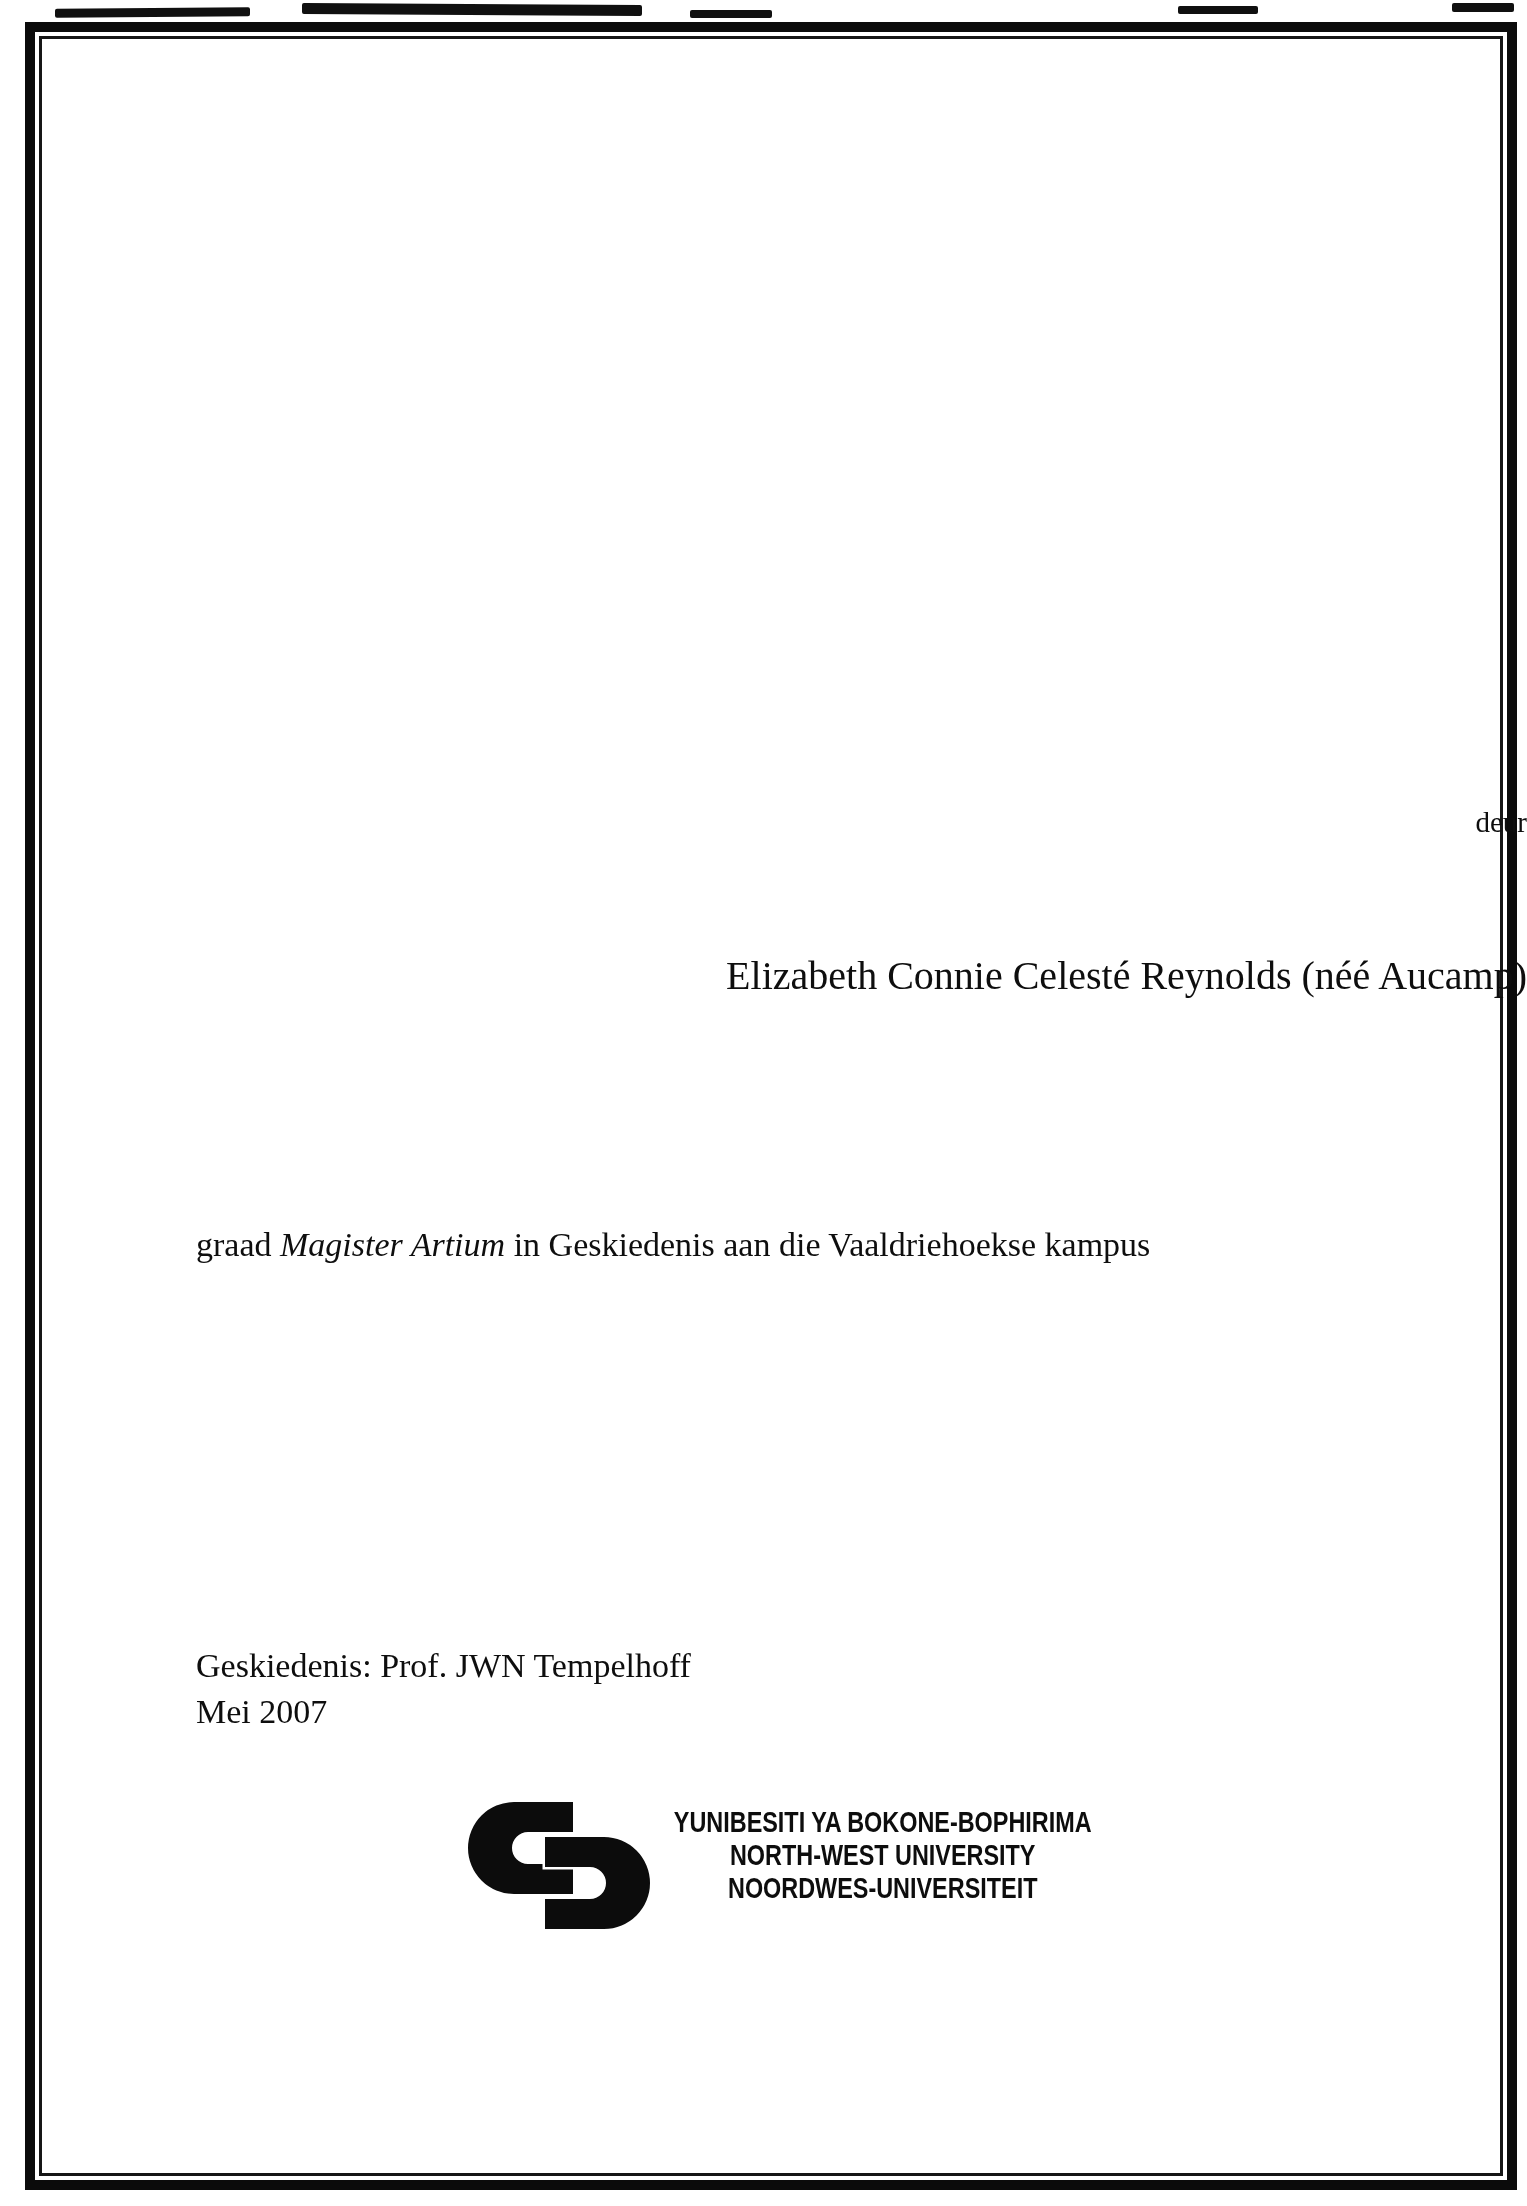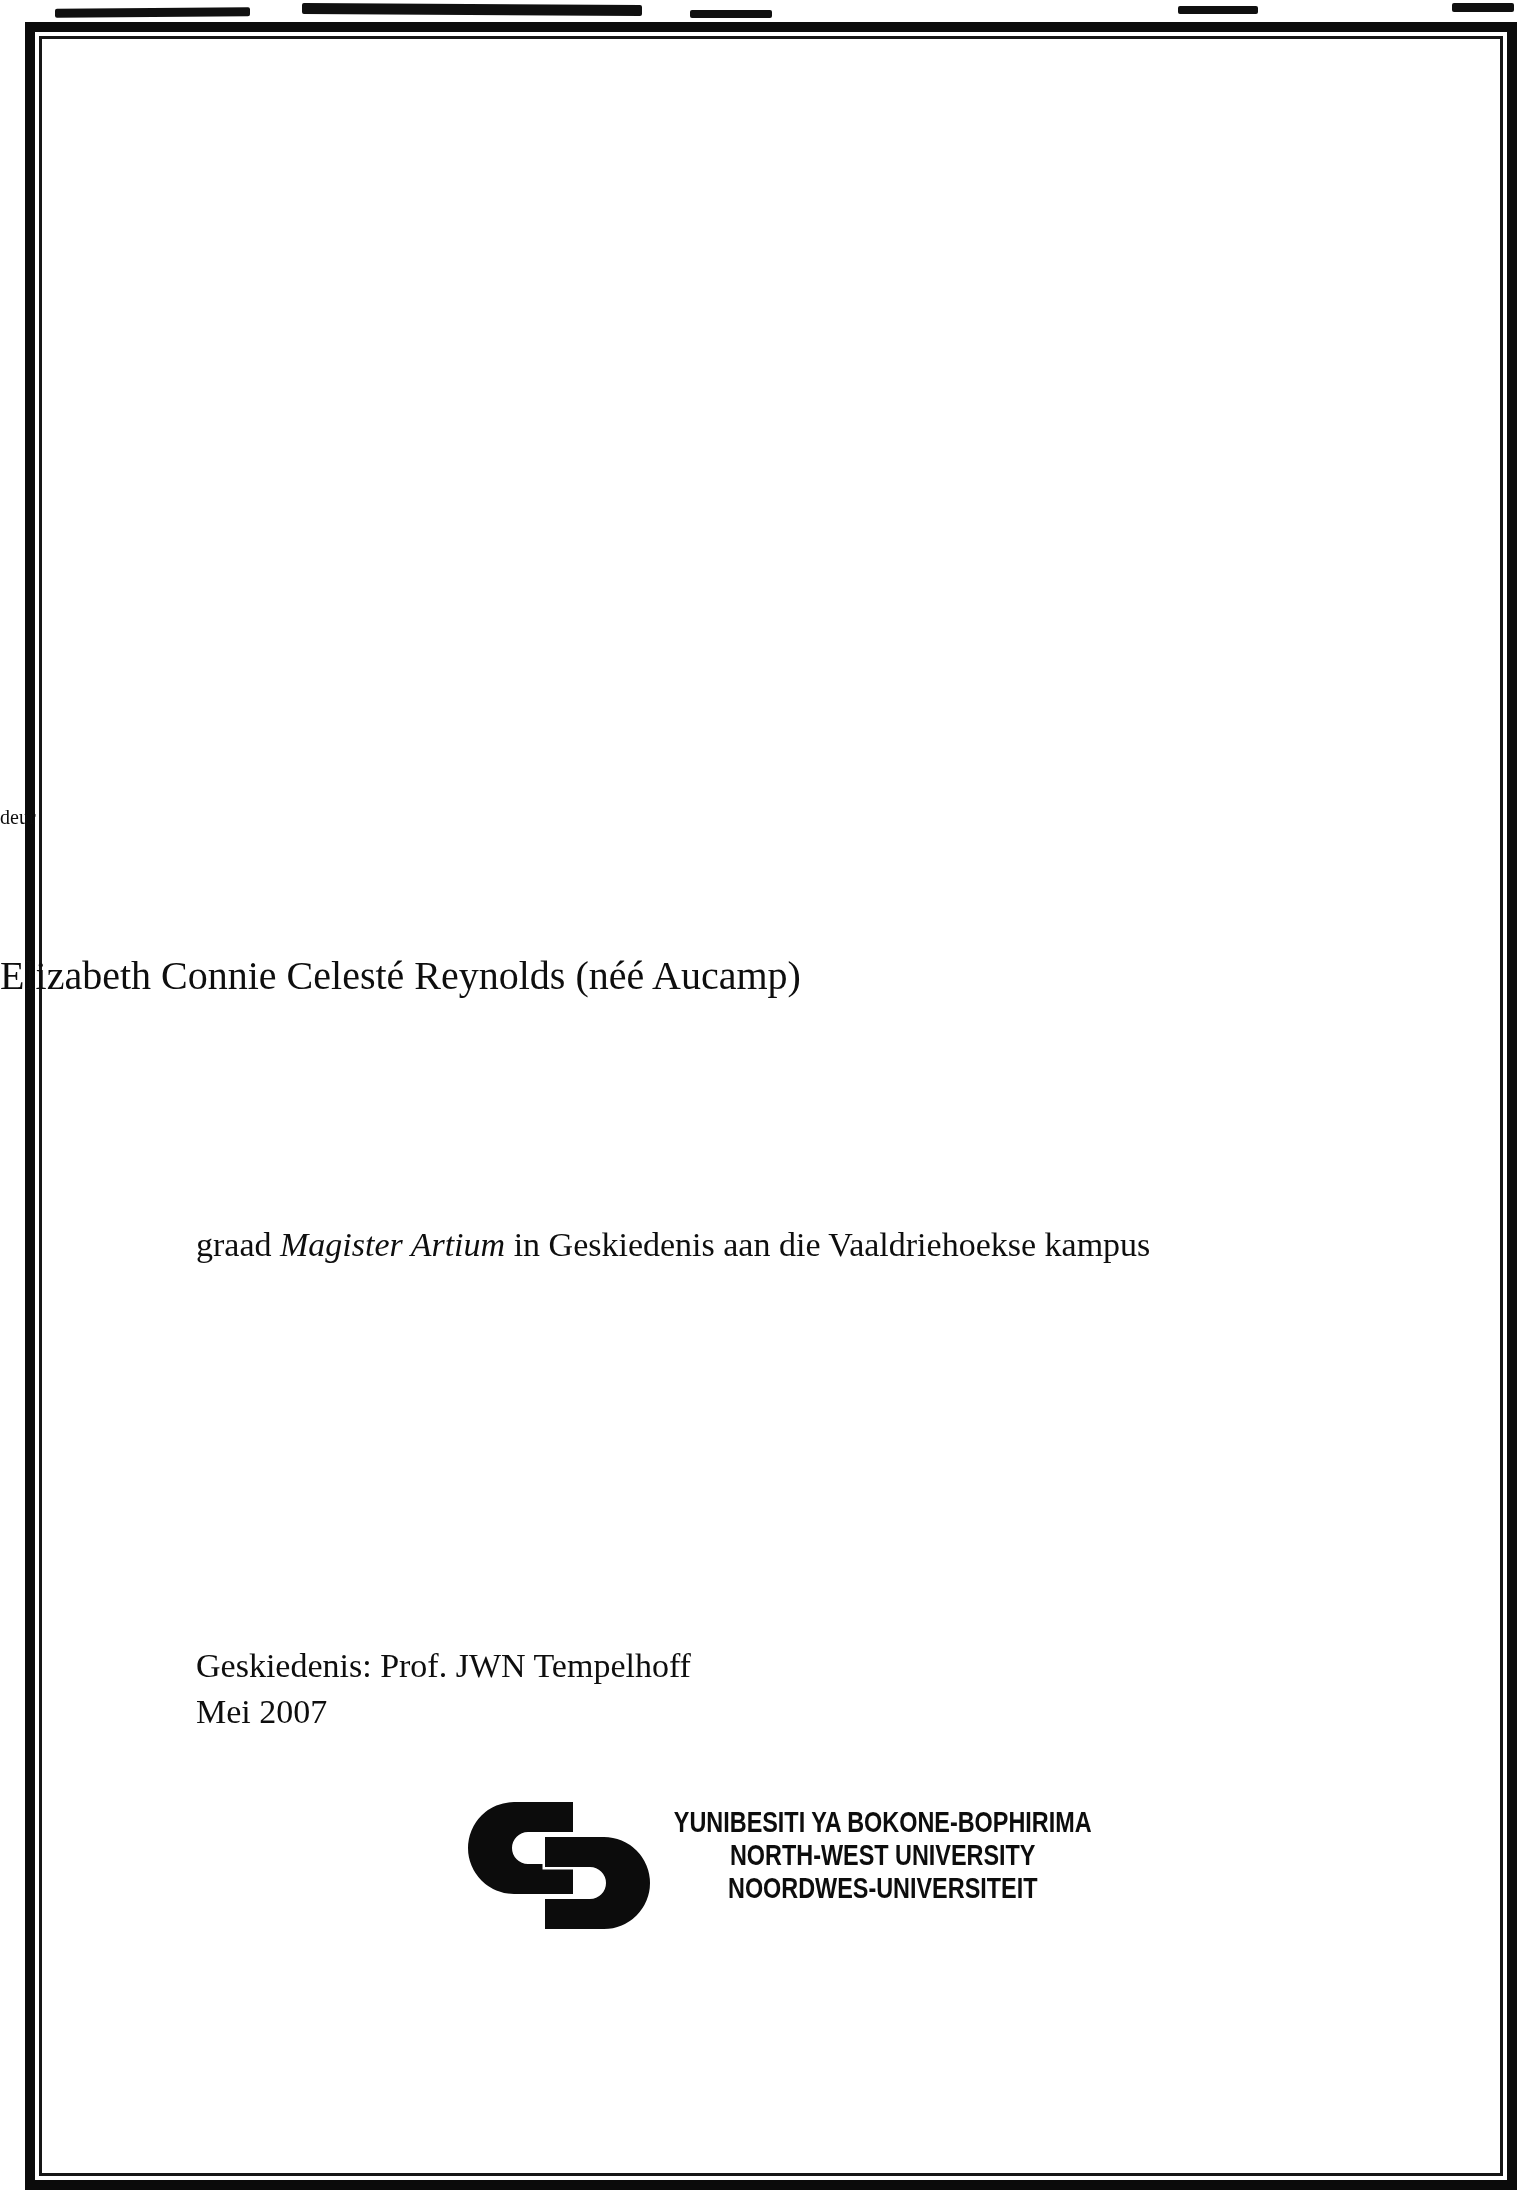--- a/index.html
+++ b/index.html
@@ -54,29 +54,29 @@
     line-height: 80px;
     letter-spacing: 0.3px;
   }
 
   
   .byline {
     position: absolute;
     left: 0;
     right: 0;
     top: 806px;
-    text-align: left;
-    font-size: 20px;
+    text-align: right;
+    font-size: 29px;
   }
   .author {
     position: absolute;
     left: 0;
     right: 0;
     top: 952px;
-    text-align: left;
+    text-align: right;
     font-size: 40px;
   }
 
   
   .declaration {
     position: absolute;
     left: 196px;
     width: 1160px;
     top: 1222px;
     font-size: 34px;

